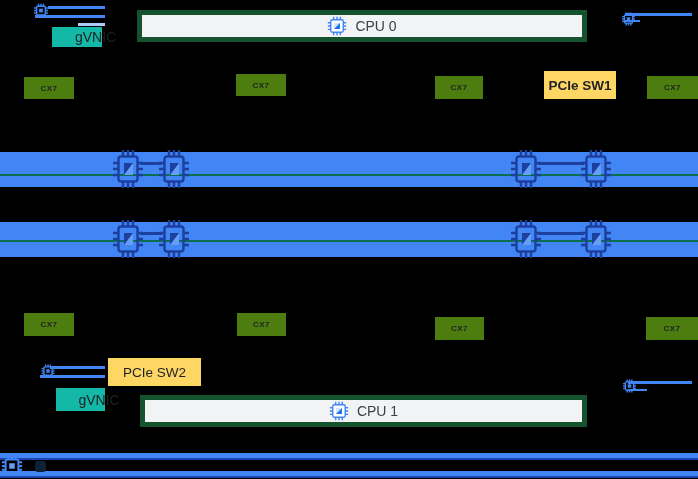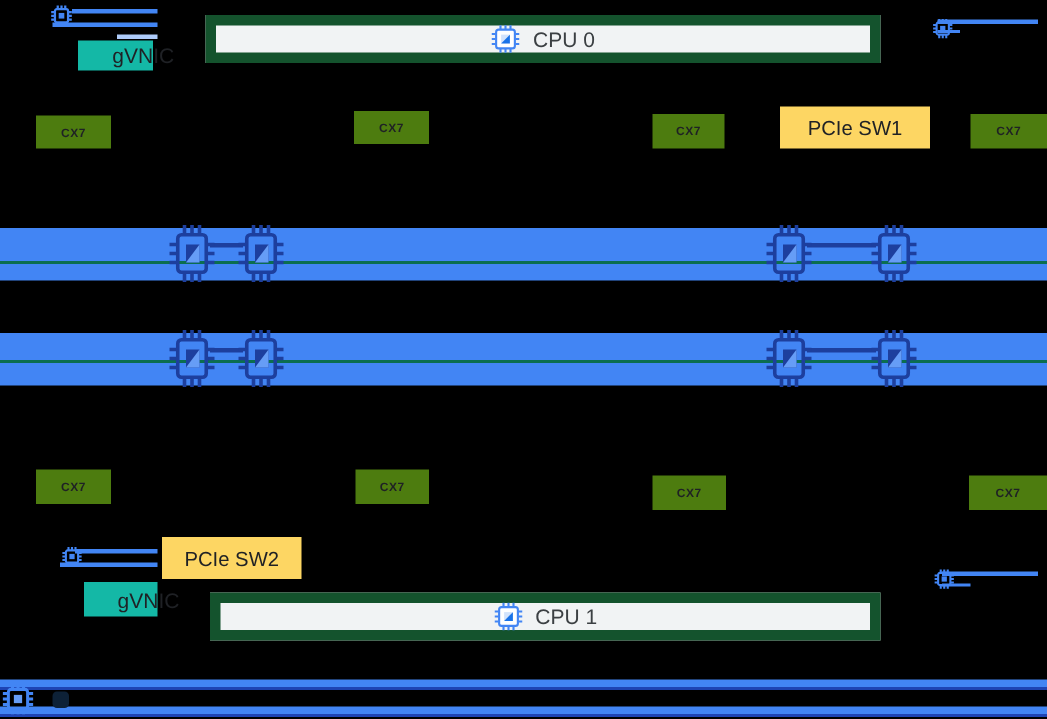--- a/index.html
+++ b/index.html
@@ -3,21 +3,21 @@
 <meta charset="utf-8">
 <style>
   html,body{margin:0;padding:0;background:#000;}
   #canvas{position:relative;width:698px;height:479px;background:#000;overflow:hidden;
           font-family:"Liberation Sans","DejaVu Sans",sans-serif;}
   .abs{position:absolute;}
   .node{display:flex;align-items:center;justify-content:center;color:#1f2125;box-sizing:border-box;}
   .cx7{background:#4d7c0f;font-size:8px;letter-spacing:.4px;font-weight:bold;}
   .sw{background:#fdd663;font-size:13.5px;font-weight:500;}
   .gvnic{background:#14b8a6;font-size:14px;padding-left:37px;}
-  .cpu{background:#f1f3f4;border:7px solid #14532d;font-size:14px;color:#3c4043;gap:8px;}
+  .cpu{background:#f1f3f4;border:5px solid #14532d;font-size:14px;color:#3c4043;gap:8px;}
   .nvlink{background:#ceead6;font-size:11px;}
   .gpu-bar{background:#4285f4;width:698px;height:35px;left:0;}
   .hline{background:#4285f4;}
   .hline-light{background:#aecbfa;}
   .teal-line{background:#0b6e4f;height:2px;width:698px;left:0;}
   .navy-line{background:#1d3f9e;height:2.5px;}
   .edge{background:#1e44b4;}
   .mark{background:#0d2137;border-radius:3px;}
 </style>
 </head>
@@ -64,21 +64,21 @@
 
   <div class="abs node cx7" style="left:24px;top:77px;width:50px;height:22px;">
     <span>CX7</span>
   </div>
   <div class="abs node cx7" style="left:236px;top:74px;width:50px;height:22px;">
     <span>CX7</span>
   </div>
   <div class="abs node cx7" style="left:435px;top:76px;width:48px;height:23px;">
     <span>CX7</span>
   </div>
-  <div class="abs node sw" style="left:520px;top:71px;width:100px;height:28px;">
+  <div class="abs node sw" style="left:544px;top:71px;width:72px;height:28px;font-weight:bold;">
     <span>PCIe SW1</span>
   </div>
   <div class="abs node cx7" style="left:647px;top:76px;width:51px;height:23px;">
     <span>CX7</span>
   </div>
 
   <div class="abs gpu-bar" style="top:152px;"></div>
   <div class="abs teal-line" style="top:174px;"></div>
   <div class="abs navy-line" style="left:140px;top:162px;width:22px;"></div>
   <div class="abs navy-line" style="left:538px;top:162px;width:46px;"></div>

